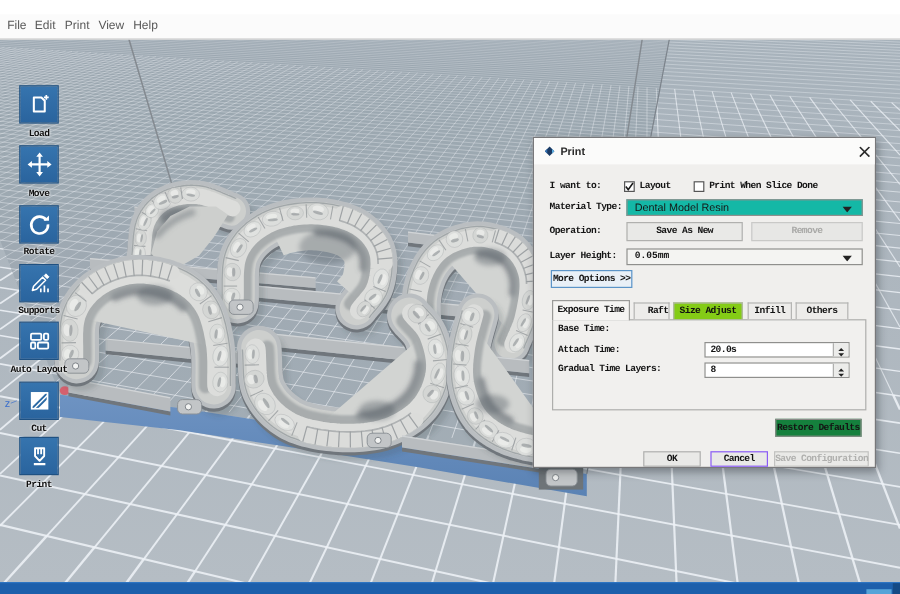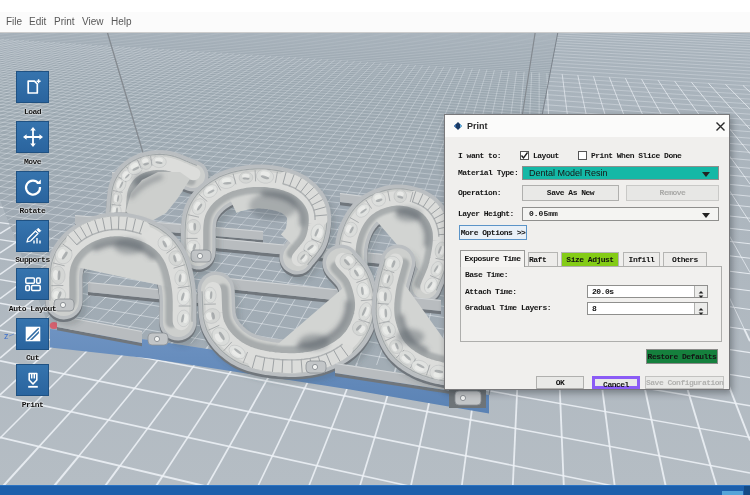--- a/index.html
+++ b/index.html
@@ -831,21 +831,21 @@
 <div style="position:absolute;left:13px;top:94px;font:bold 8px 'Liberation Mono',monospace;letter-spacing:-0.5px;color:#141414;white-space:nowrap;line-height:10px">Layer Height:</div>
 <div style="position:absolute;left:77px;top:92px;width:197px;height:14px;background:#f4f4f2;border:1px solid #8f8f8d;box-sizing:border-box">
 <div style="position:absolute;left:6px;top:1px;font:bold 8px 'Liberation Mono',monospace;color:#161616;white-space:nowrap">0.05mm</div>
 <svg width="8" height="5" style="position:absolute;right:8px;top:5px">
         <path d="M0 0h8L4 5z" fill="#222"></path>
       </svg>
     </div>
 <div style="position:absolute;left:14px;top:110px;width:68px;height:15px;background:#e9f0f7;border:1px solid #5b94c8;box-sizing:border-box;text-align:center;font:bold 8px 'Liberation Mono',monospace;letter-spacing:-0.5px;color:#141414;line-height:13px;white-space:nowrap">More Options &gt;&gt;</div>
 <div style="position:absolute;left:15px;top:151px;width:262px;height:76px;background:#f1f0ee;border:1px solid #aeaeac;box-sizing:border-box"></div>
 <div style="position:absolute;left:15px;top:135px;width:65px;height:17px;background:#f5f4f2;border:1px solid #9a9a98;border-bottom:none;box-sizing:border-box;text-align:center;font:bold 8px 'Liberation Mono',monospace;letter-spacing:-0.5px;line-height:16px;color:#111">Exposure Time</div>
-<div style="position:absolute;left:83px;top:137px;width:30px;height:14px;background:#edecea;border:1px solid #b5b5b3;border-bottom:none;box-sizing:border-box;text-align:left;font:bold 8px 'Liberation Mono',monospace;letter-spacing:-0.5px;line-height:13px;color:#111">Raft</div>
+<div style="position:absolute;left:83px;top:137px;width:30px;height:14px;background:#edecea;border:1px solid #b5b5b3;border-bottom:none;box-sizing:border-box;text-align:right;font:bold 8px 'Liberation Mono',monospace;letter-spacing:-0.5px;line-height:13px;color:#111">Raft</div>
 <div style="position:absolute;left:116px;top:137px;width:58px;height:14px;background:#84cc16;border:1px solid #b5b5b3;border-bottom:none;box-sizing:border-box;text-align:center;font:bold 8px 'Liberation Mono',monospace;letter-spacing:-0.5px;line-height:13px;color:#111">Size Adjust</div>
 <div style="position:absolute;left:178px;top:137px;width:37px;height:14px;background:#edecea;border:1px solid #b5b5b3;border-bottom:none;box-sizing:border-box;text-align:center;font:bold 8px 'Liberation Mono',monospace;letter-spacing:-0.5px;line-height:13px;color:#111">Infill</div>
 <div style="position:absolute;left:218px;top:137px;width:44px;height:14px;background:#edecea;border:1px solid #b5b5b3;border-bottom:none;box-sizing:border-box;text-align:center;font:bold 8px 'Liberation Mono',monospace;letter-spacing:-0.5px;line-height:13px;color:#111">Others</div>
 <div style="position:absolute;left:20px;top:155px;font:bold 8px 'Liberation Mono',monospace;letter-spacing:-0.5px;color:#141414;white-space:nowrap;line-height:10px">Base Time:</div>
 <div style="position:absolute;left:20px;top:171.5px;font:bold 8px 'Liberation Mono',monospace;letter-spacing:-0.5px;color:#141414;white-space:nowrap;line-height:10px">Attach Time:</div>
 <div style="position:absolute;left:20px;top:188px;font:bold 8px 'Liberation Mono',monospace;letter-spacing:-0.5px;color:#141414;white-space:nowrap;line-height:10px">Gradual Time Layers:</div>
 <div style="position:absolute;left:142px;top:170px;width:121px;height:13px;background:#fff;border:1px solid #8f8f8d;box-sizing:border-box">
 <div style="position:absolute;left:4px;top:1px;font:bold 8px 'Liberation Mono',monospace;letter-spacing:-0.5px;color:#141414">20.0s</div>
 <div style="position:absolute;right:0;top:0;width:12px;height:11px;border-left:1px solid #b0b0ae;background:#ececea">
 <svg width="12" height="11">
@@ -856,14 +856,14 @@
 <div style="position:absolute;left:142px;top:186.5px;width:121px;height:13px;background:#fff;border:1px solid #8f8f8d;box-sizing:border-box">
 <div style="position:absolute;left:4px;top:1px;font:bold 8px 'Liberation Mono',monospace;letter-spacing:-0.5px;color:#141414">8</div>
 <div style="position:absolute;right:0;top:0;width:12px;height:11px;border-left:1px solid #b0b0ae;background:#ececea">
 <svg width="12" height="11">
           <path d="M6 2L8.4 4.6H3.6z" fill="#222"></path>
           <path d="M6 9L3.6 6.4h4.8z" fill="#222"></path>
         </svg></div>
     </div>
 <div style="position:absolute;left:201px;top:234px;width:72px;height:15px;background:#15803d;border:1px solid #8a8a88;box-sizing:border-box;text-align:center;font:bold 8px 'Liberation Mono',monospace;letter-spacing:-0.5px;color:#141414;line-height:13px;white-space:nowrap">Restore Defaults</div>
 <div style="position:absolute;left:91px;top:260.5px;width:48px;height:13px;background:#e9e9e7;border:1px solid #b0b0ae;box-sizing:border-box;text-align:center;font:bold 8px 'Liberation Mono',monospace;letter-spacing:-0.5px;color:#141414;line-height:11px;white-space:nowrap">OK</div>
-<div style="position:absolute;left:147px;top:260.5px;width:48px;height:13px;background:#e9e9e7;border:3px solid #8b5cf6;box-sizing:border-box;text-align:center;font:bold 8px 'Liberation Mono',monospace;letter-spacing:-0.5px;color:#141414;line-height:11px;white-space:nowrap">Cancel</div>
+<div style="position:absolute;left:147px;top:260.5px;width:48px;height:13px;background:#e9e9e7;border:1px solid #8b5cf6;box-sizing:border-box;text-align:center;font:bold 8px 'Liberation Mono',monospace;letter-spacing:-0.5px;color:#141414;line-height:11px;white-space:nowrap">Cancel</div>
 <div style="position:absolute;left:200px;top:260.5px;width:79px;height:13px;background:#e9e9e7;border:1px solid #c2c2c0;box-sizing:border-box;text-align:center;font:bold 8px 'Liberation Mono',monospace;letter-spacing:-0.5px;color:#b0b0ae;line-height:11px;white-space:nowrap">Save Configuration</div>
 </div>
 </body></html>

